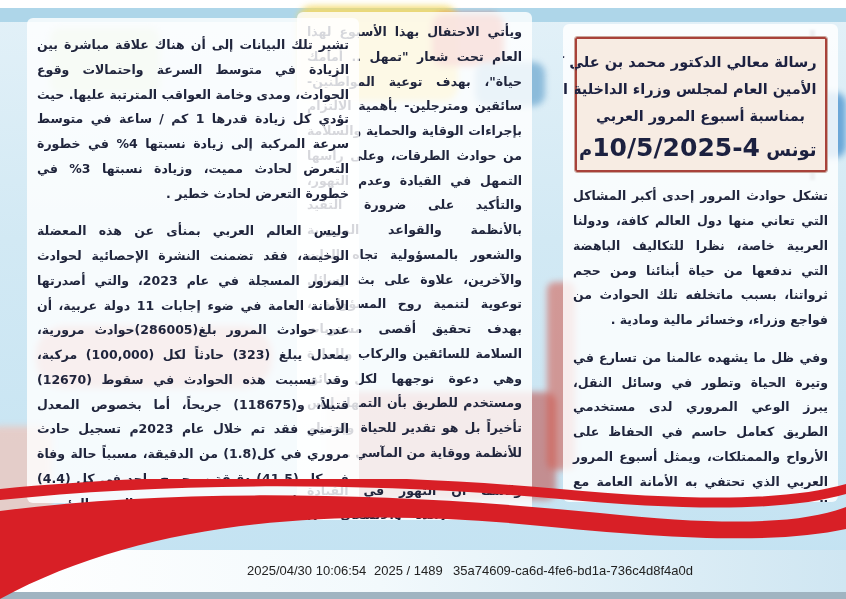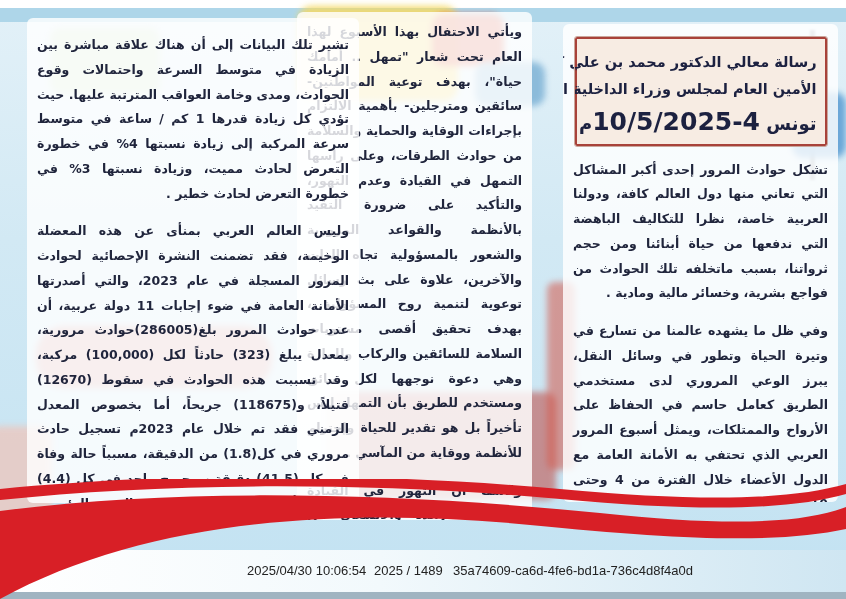--- a/index.html
+++ b/index.html
@@ -56,23 +56,24 @@
   <div class="blob" style="left:792px;top:92px;width:54px;height:66px;background:#5e9fd4;border-radius:12px;opacity:.9;"></div>
   <div class="blob" style="left:36px;top:326px;width:236px;height:62px;background:#e05a4d;border-radius:28px;opacity:.45;"></div>
   <div class="blob" style="left:328px;top:392px;width:228px;height:108px;background:#c03a31;border-radius:10px;opacity:.5;"></div>
   <div class="blob" style="left:547px;top:282px;width:28px;height:188px;background:#d4574a;border-radius:8px;opacity:.55;"></div>
   <div class="blob" style="left:-12px;top:426px;width:64px;height:134px;background:#eec6bc;border-radius:12px;opacity:.75;"></div>
 
   <div class="panel" style="left:563px;top:24px;width:275px;height:478px;">
     <div class="title-box">
       <div class="tline">رسالة معالي الدكتور محمد بن علي كومان</div>
       <div class="tline">الأمين العام لمجلس وزراء الداخلية العرب</div>
+      <div class="tline">بمناسبة أسبوع المرور العربي</div>
       <div class="dateline"><span>تونس </span><span class="big">4-10/5/2025</span><span>م</span></div>
     </div>
-    <p>تشكل حوادث المرور إحدى أكبر المشاكل التي تعاني منها دول العالم كافة، ودولنا العربية خاصة، نظرا للتكاليف الباهضة التي ندفعها من حياة أبنائنا ومن حجم ثرواتنا، بسبب ماتخلفه تلك الحوادث من فواجع بشرية، وخسائر مالية ومادية .</p>
+    <p>تشكل حوادث المرور إحدى أكبر المشاكل التي تعاني منها دول العالم كافة، ودولنا العربية خاصة، نظرا للتكاليف الباهضة التي ندفعها من حياة أبنائنا ومن حجم ثرواتنا، بسبب ماتخلفه تلك الحوادث من فواجع وزراء، وخسائر مالية ومادية .</p>
     <p>وفي ظل ما يشهده عالمنا من تسارع في وتيرة الحياة وتطور في وسائل النقل، يبرز الوعي المروري لدى مستخدمي الطريق كعامل حاسم في الحفاظ على الأرواح والممتلكات، ويمثل أسبوع المرور العربي الذي تحتفي به الأمانة العامة مع الدول الأعضاء خلال الفترة من 4 وحتى 10 مايو من كل عام، مناسبة هامة لتعزيز هذا الوعي، وللتذكير كذلك بما تتعرض له البشرية من مآس نتيجة حوادث المرور. حيث بات واضحا أنه بخلاف الأوبئة والحروب المدمرة التي تحصد ملايين الضحايا، فإن هذه المشكلة الكبرى تعتبر من أكثر الفواجع إيلاما في العصر الحاضر .</p>
   </div>
 
   <div class="panel" style="left:297px;top:12px;width:235px;height:500px;padding-top:8px;">
     <p>ويأتي الاحتفال بهذا الأسبوع لهذا العام تحت شعار "تمهل .. أمامك حياة"، بهدف توعية المواطنين- سائقين ومترجلين- بأهمية الالتزام بإجراءات الوقاية والحماية والسلامة من حوادث الطرقات، وعلى رأسها التمهل في القيادة وعدم التهور، والتأكيد على ضرورة التقيد بالأنظمة والقواعد المرورية والشعور بالمسؤولية تجاه الذات والآخرين، علاوة على بث رسائل توعوية لتنمية روح المسؤولية ، بهدف تحقيق أقصى مستويات السلامة للسائقين والركاب وللمارة وهي دعوة نوجهها لكل سائق ومستخدم للطريق بأن التمهل ليس تأخيراً بل هو تقدير للحياة وإحترام للأنظمة ووقاية من المآسي .</p>
     <p>ولاشك أن التهور في القيادة والسرعة الزائدة والانشغال عن الطريق سواء باستخدام الهاتف أو القيادة تحت تأثير الكحول أو المخدرات أو عدم احترام قوانين المرور تعد مشكلة كبيرة بالنسبة للسلامة العامة، ولها عواقب وخيمة، وهي من أهم مسببات حوادث الطرق التي تفقد الكثير من الأسر ذويهم، وتتسبب في كثير من الإعاقات والآلام والمآسي .</p>
 
   </div>
 
   <div class="panel" style="left:27px;top:18px;width:332px;height:470px;padding-top:15px;">

